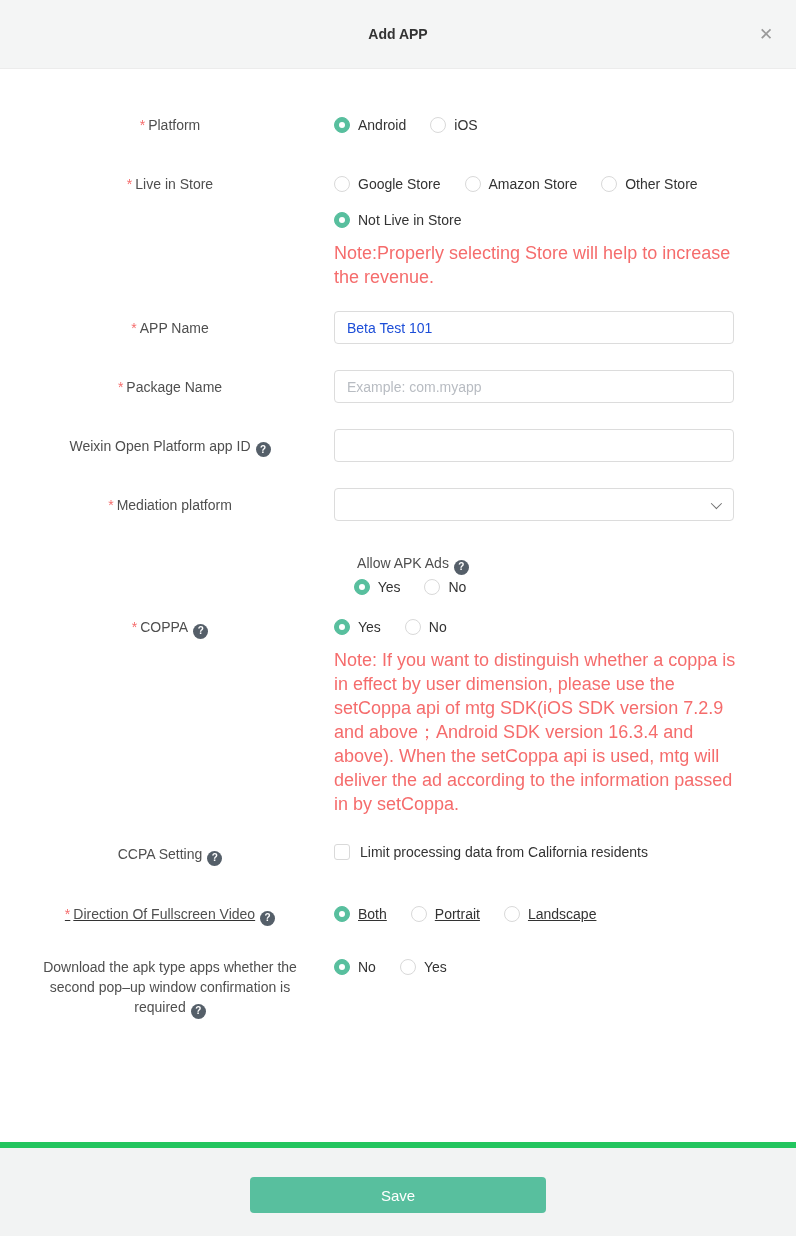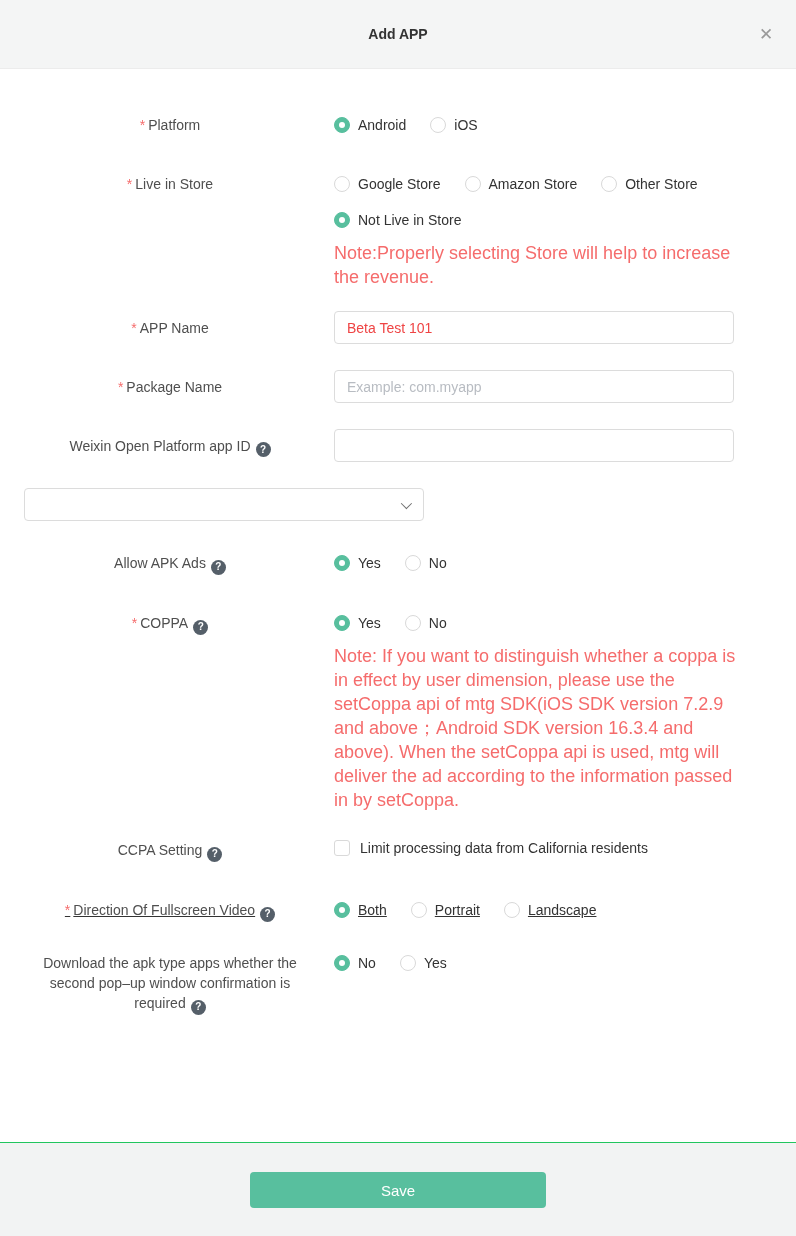--- a/index.html
+++ b/index.html
@@ -109,21 +109,21 @@
     margin-right: 10px;
     flex: 0 0 auto;
   }
   .text-input {
     width: 400px;
     height: 33px;
     border: 1px solid #dcdcdc;
     border-radius: 4px;
     padding: 0 12px;
     font-size: 14px;
-    color: #ef4444;
+    color: #1d4ed8;
     font-family: "Liberation Sans", sans-serif;
     outline: none;
     background: #fff;
   }
   .text-input::placeholder { color: #b8bcc2; }
   .select-box {
     width: 400px;
     height: 33px;
     border: 1px solid #dcdcdc;
     border-radius: 4px;
@@ -161,21 +161,21 @@
     line-height: 24px;
     color: #f56c6c;
   }
   .gap-line { margin-top: 12px; }
   .row-server { margin-top: 40px; }
   
   .dlg-footer {
     flex: 0 0 auto;
     height: 94px;
     background: #f2f3f3;
-    border-top: 1px solid #22c55e;
+    border-top: 6px solid #22c55e;
     display: flex;
     justify-content: center;
   }
   .save-btn {
     margin-top: 29px;
     width: 296px;
     height: 36px;
     background: #58bf9e;
     border: none;
     border-radius: 4px;
@@ -265,28 +265,31 @@
     <div class="row" style="margin-bottom:26px;">
       <div class="row-label">
         <span>Weixin Open Platform app ID</span><span class="help-icon">?</span>
       </div>
       <div class="row-control">
         <input class="text-input" type="text" style="">
       </div>
     </div>
 
     <div class="row" style="margin-bottom:30px;">
+      <div class="row-label">
+        <span class="req">*</span><span>Mediation platform</span>
+      </div>
       <div class="row-control">
         <div class="select-box">
           <span class="chevron"></span>
         </div>
       </div>
     </div>
 
-    <div class="row" style="margin-bottom:36px;">
+    <div class="row" style="margin-bottom:16px;flex-direction:column;">
       <div class="row-label">
         <span>Allow APK Ads</span><span class="help-icon">?</span>
       </div>
       <div class="row-control">
         <div class="opt-line">
           <label class="opt">
             <span class="radio checked"></span>
             <span>Yes</span>
           </label>
           <label class="opt">

